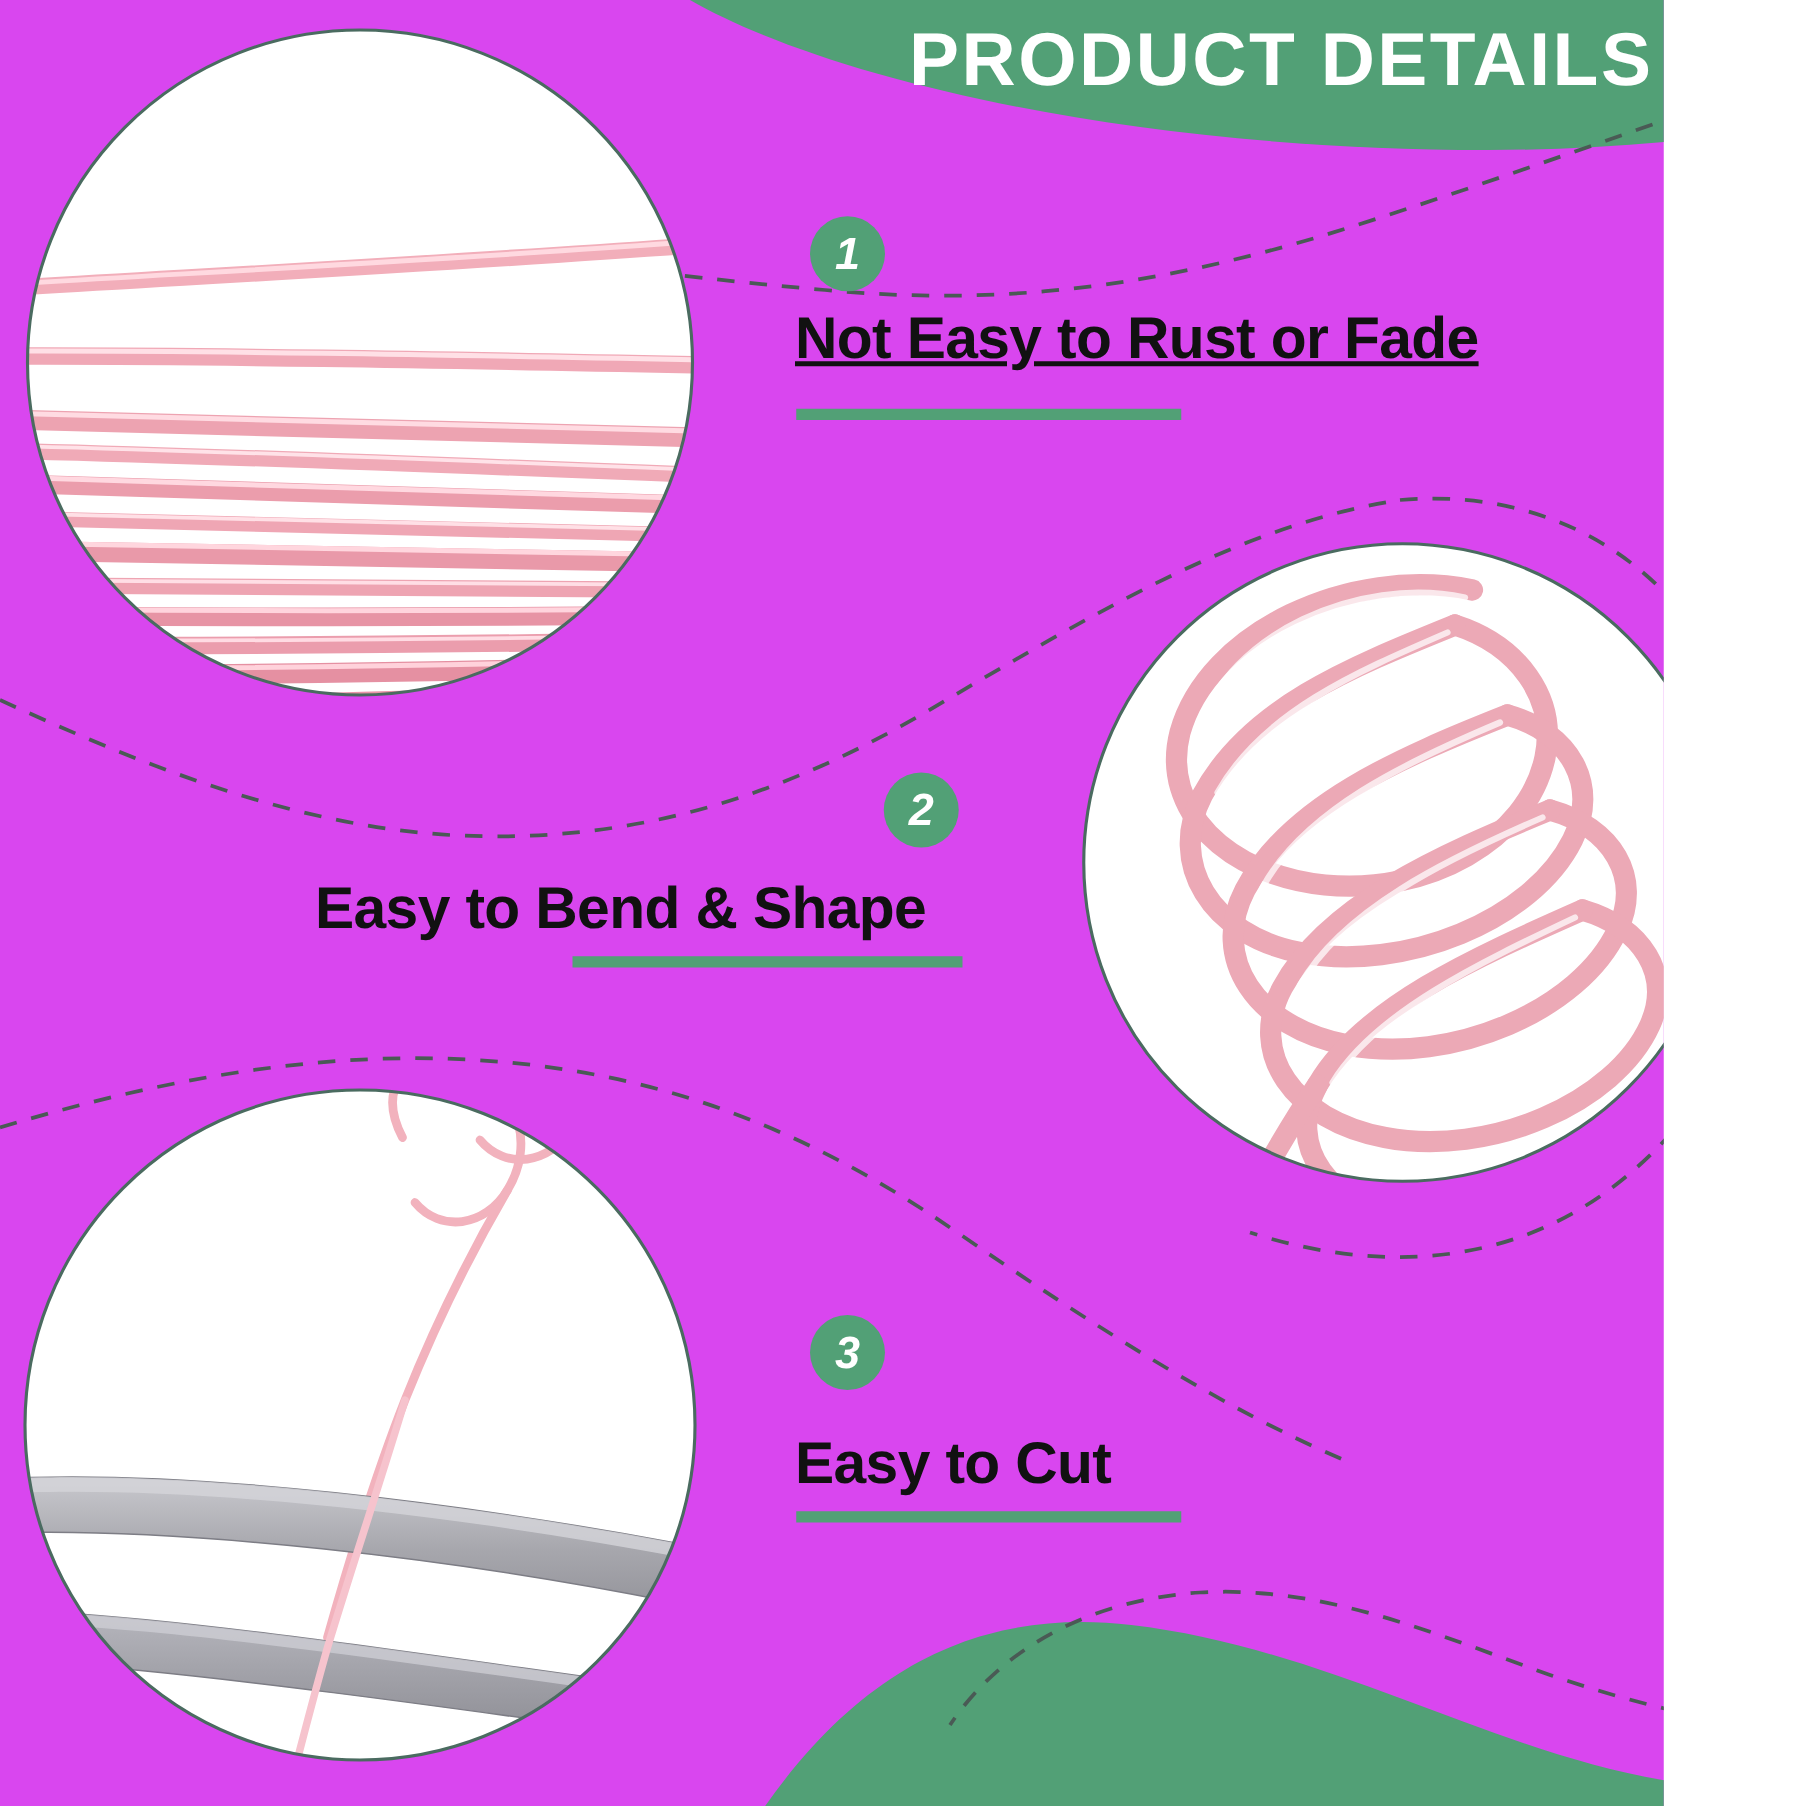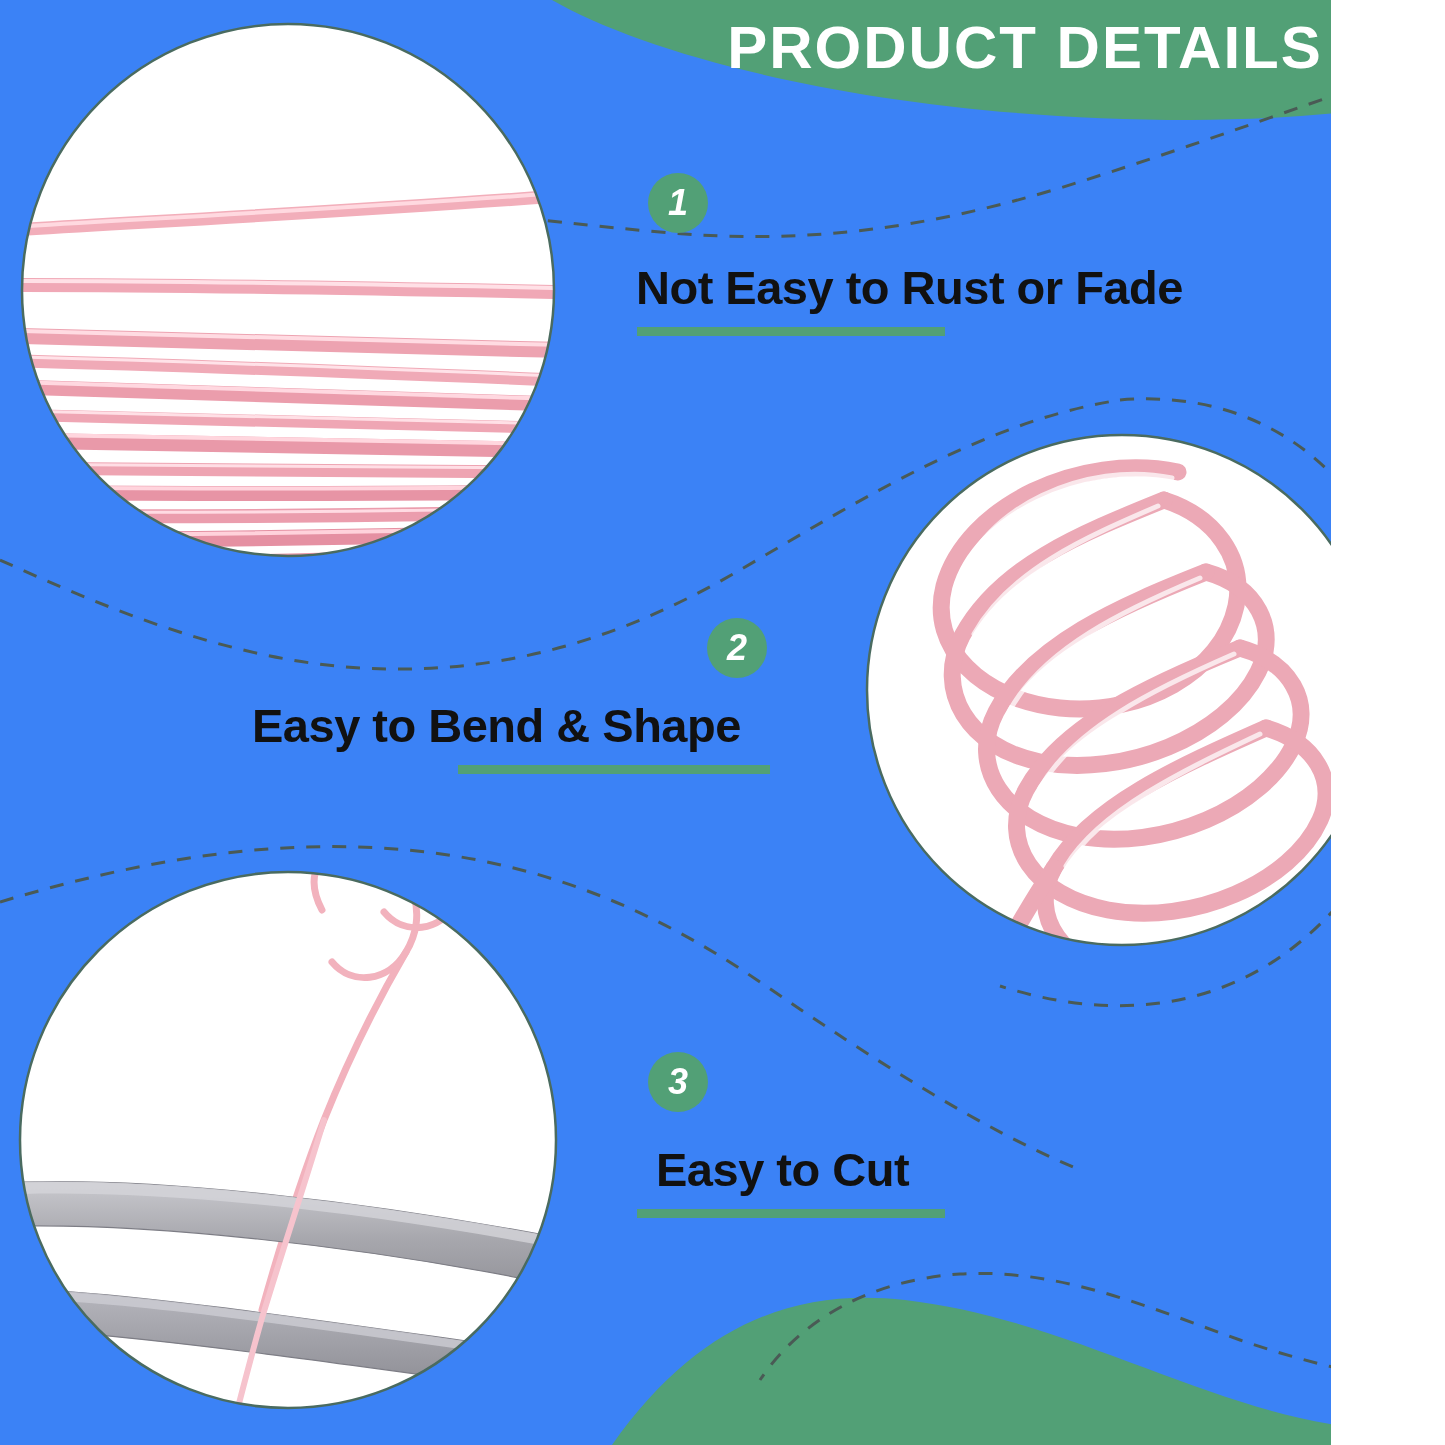--- a/index.html
+++ b/index.html
@@ -4,21 +4,21 @@
 <style>
   html, body {
     margin: 0;
     padding: 0;
     background: #ffffff;
   }
   #page {
     position: relative;
     width: 1331px;
     height: 1445px;
-    background: #3b82f6;
+    background: #d946ef;
     overflow: hidden;
     font-family: "Liberation Sans", sans-serif;
   }
   .layer {
     position: absolute;
     left: 0;
     top: 0;
     width: 1445px;
     height: 1445px;
   }
@@ -66,29 +66,29 @@
     font-family: "Liberation Sans", sans-serif;
     letter-spacing: -0.5px;
   }
   .rule {
     position: absolute;
     height: 9px;
     background: #52a076;
   }
   
   #f1-badge { left: 648px; top: 173px; }
-  #f1-head  { left: 636px; top: 260px; }
+  #f1-head  { left: 636px; top: 242px; text-decoration: underline; }
   #f1-rule  { left: 637px; top: 327px; width: 308px; }
   
   #f2-badge { left: 707px; top: 618px; }
   #f2-head  { left: 252px; top: 698px; text-align: center; }
   #f2-rule  { left: 458px; top: 765px; width: 312px; }
   
   #f3-badge { left: 648px; top: 1052px; }
-  #f3-head  { left: 656px; top: 1142px; }
+  #f3-head  { left: 636px; top: 1142px; }
   #f3-rule  { left: 637px; top: 1209px; width: 308px; }
 </style>
 </head>
 <body>
 
 <div id="page">
 
   <svg class="layer" viewBox="0 0 1445 1445">
     <defs>
 

